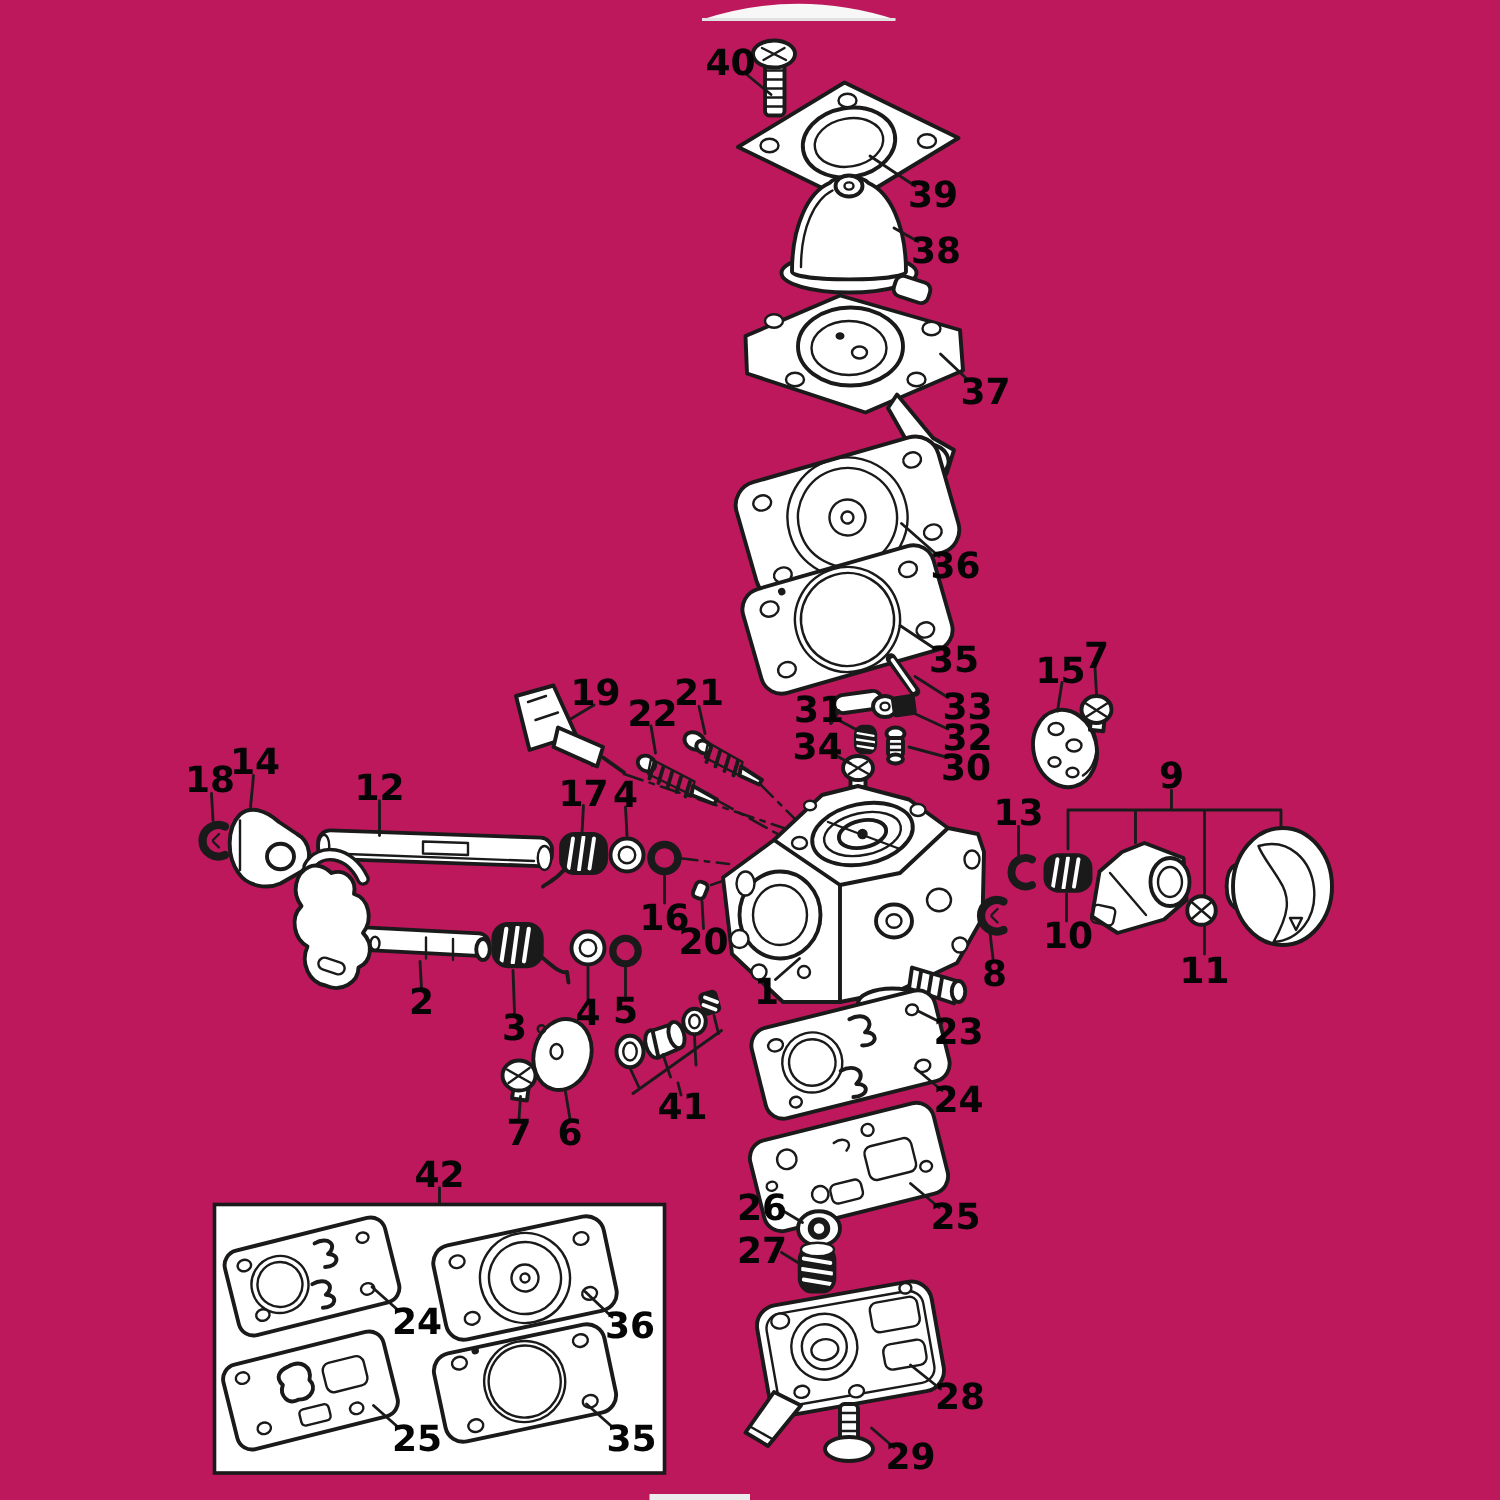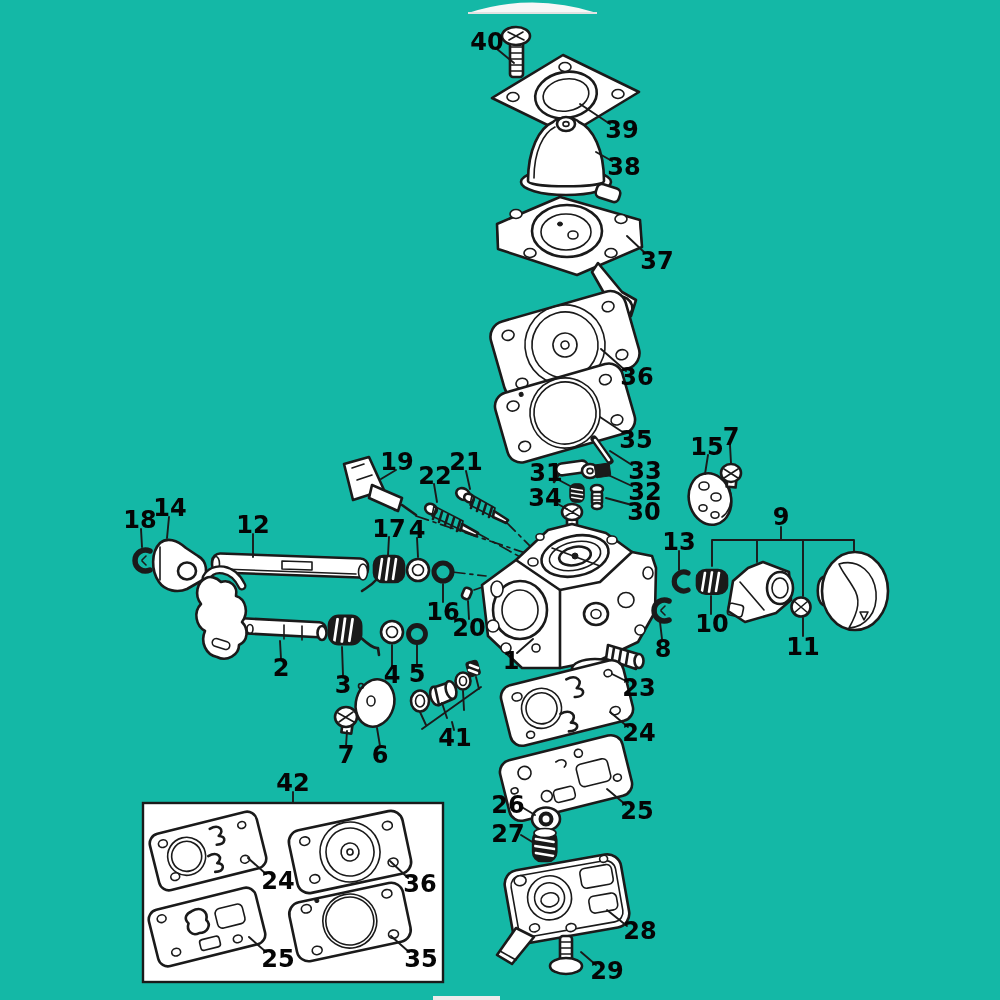--- a/index.html
+++ b/index.html
@@ -1,16 +1,16 @@
 <!DOCTYPE html>
 <html><head>
 <meta charset="utf-8">
 <style>
   html,body{margin:0;padding:0;background:#ffffff;}
-  .stage{position:relative;width:1000px;height:1000px;background:#14b8a6;overflow:hidden;
+  .stage{position:relative;width:1000px;height:1000px;background:#be185d;overflow:hidden;
          font-family:"DejaVu Sans","Liberation Sans",sans-serif;}
   svg{display:block;}
   
   .ln  {fill:none;stroke:#1a1a1a;stroke-width:2.6;stroke-linecap:round;stroke-linejoin:round;}
   .fw  {fill:#ffffff;stroke:#1a1a1a;stroke-width:2.6;stroke-linecap:round;stroke-linejoin:round;}
   .fd  {fill:#1a1a1a;stroke:#1a1a1a;stroke-width:1;stroke-linejoin:round;}
   .thin{fill:none;stroke:#1a1a1a;stroke-width:1.6;stroke-linecap:round;stroke-linejoin:round;}
   .thinw{fill:#ffffff;stroke:#1a1a1a;stroke-width:1.6;stroke-linecap:round;stroke-linejoin:round;}
   .ldr {fill:none;stroke:#1a1a1a;stroke-width:1.9;stroke-linecap:round;}
   .dash{fill:none;stroke:#1a1a1a;stroke-width:1.7;stroke-dasharray:13 5 3 5;stroke-linecap:round;}

